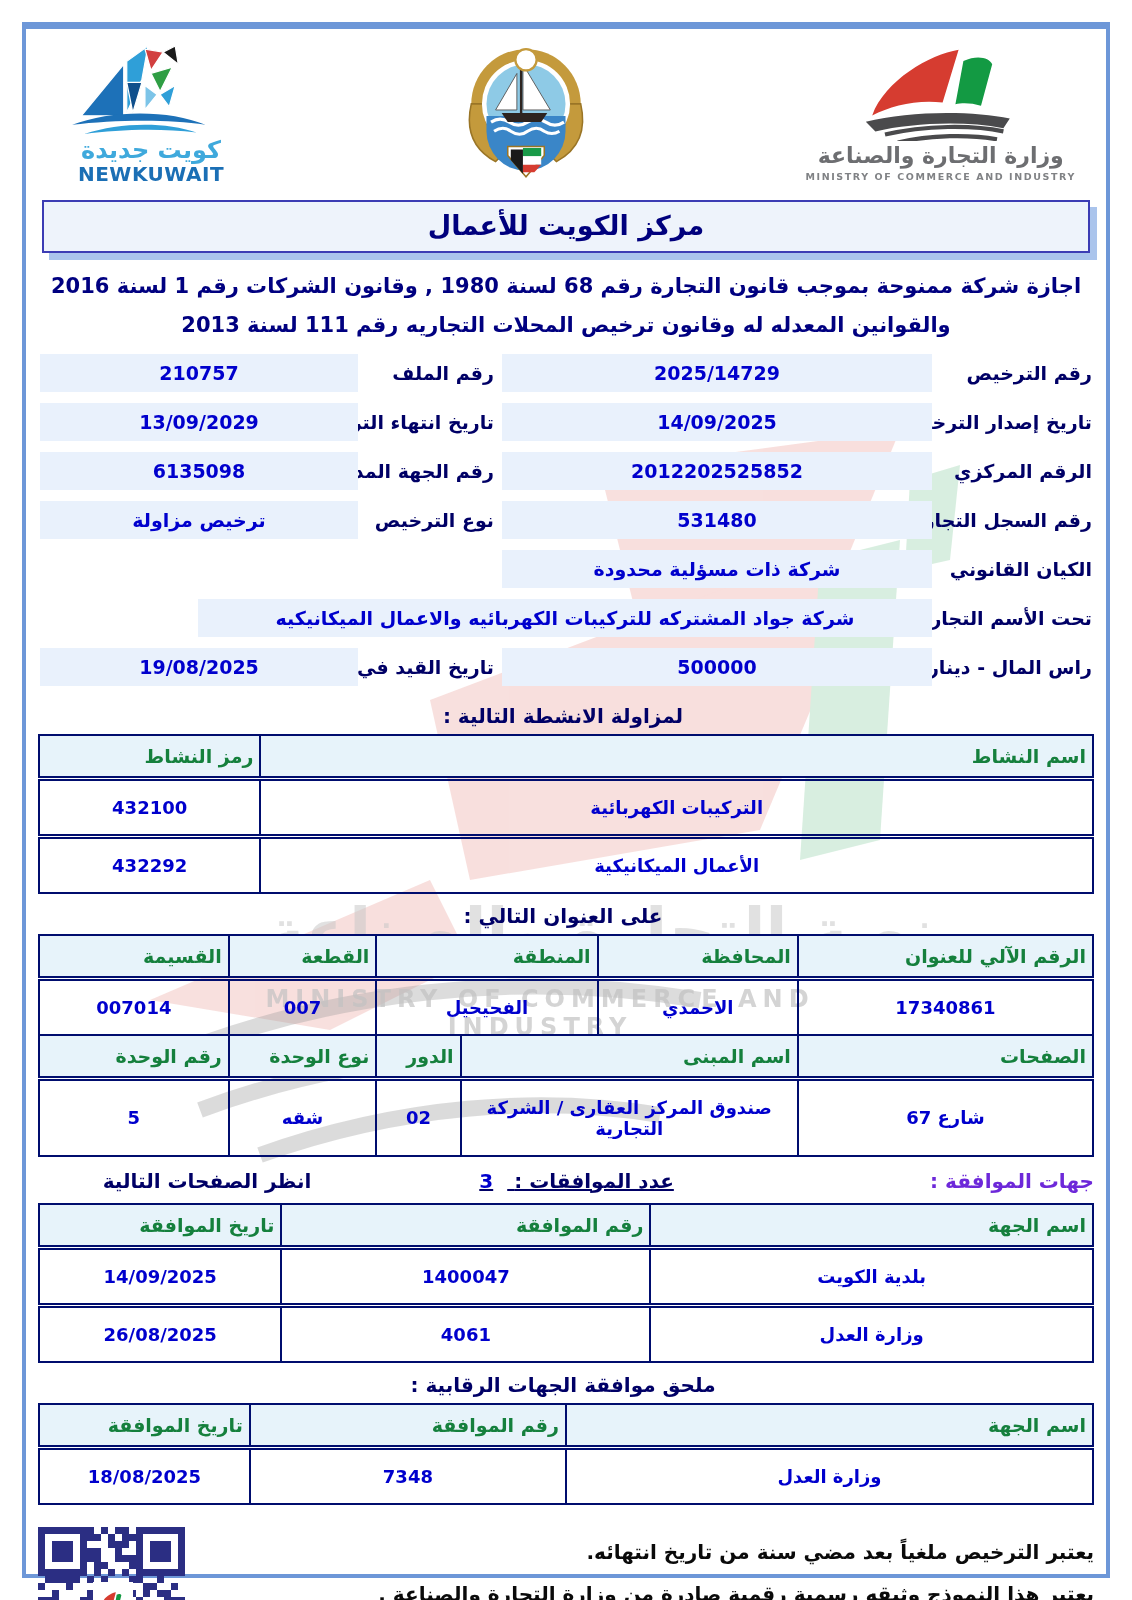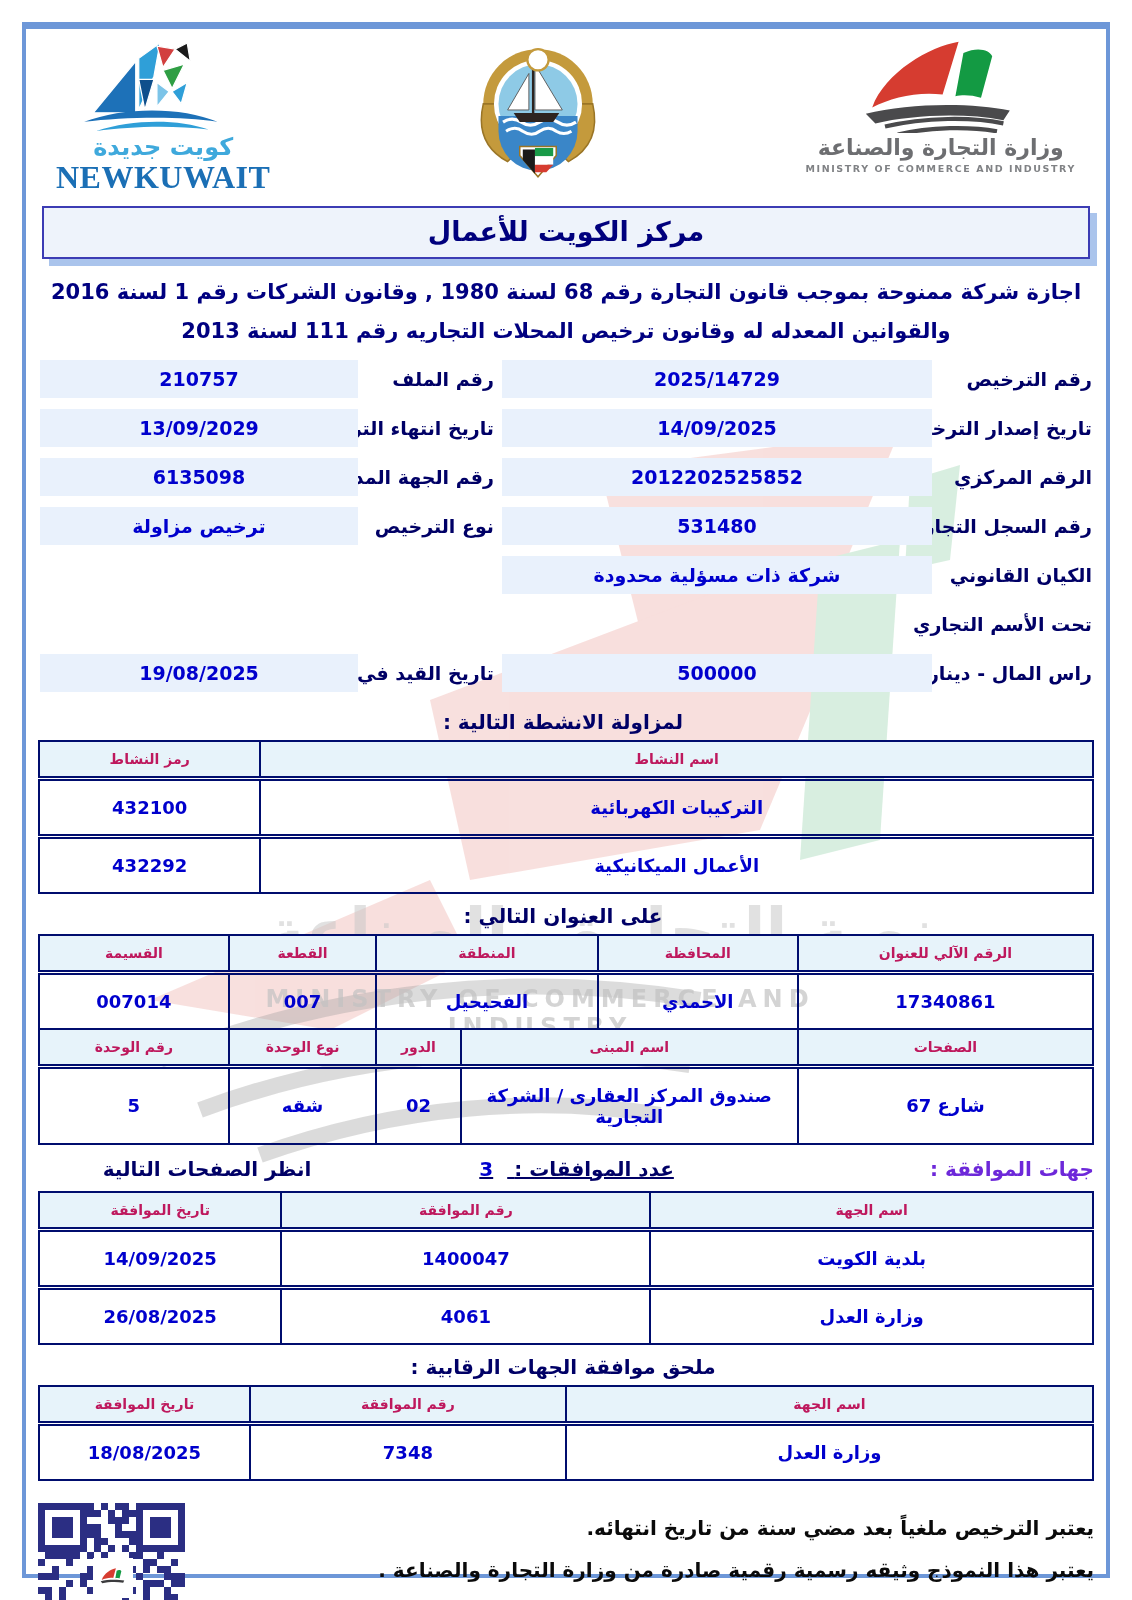--- a/index.html
+++ b/index.html
@@ -11,24 +11,24 @@
     position:absolute; inset:22px; border:4px solid #6d97d8; border-top-width:7px;
     padding:8px 12px 10px 12px; display:flex; flex-direction:column; background:transparent;
   }
   
   .watermark { position:absolute; left:0; top:0; width:1132px; height:1600px; z-index:0; pointer-events:none; }
   .wm-ar { position:absolute; top:895px; right:60px; width:900px; text-align:center;
     font-size:64px; font-weight:bold; color:#c9c9c9; opacity:.55; direction:rtl; }
   .wm-en { position:absolute; top:985px; left:215px; width:650px; text-align:center;
     font-size:24px; letter-spacing:6px; color:#c2c2c2; opacity:.7; font-weight:bold; }
   
-  .header { display:flex; justify-content:space-between; align-items:flex-start; height:158px; padding:0 18px; position:relative; z-index:1; }
+  .header { display:flex; justify-content:space-between; align-items:center; height:158px; padding:0 18px; position:relative; z-index:1; }
   .logo-box { display:flex; flex-direction:column; align-items:center; }
   .nk-ar { color:#3fa9dc; font-size:24px; font-weight:bold; direction:rtl; margin-top:-4px; }
-  .nk-en { color:#1b6fb5; font-size:32px; font-weight:bold; letter-spacing:.5px; margin-top:-2px;font-family:Liberation Serif, serif; }
+  .nk-en { color:#1b6fb5; font-size:20px; font-weight:bold; letter-spacing:.5px; margin-top:-2px; }
   .min-ar { color:#6d6e71; font-size:22px; font-weight:bold; direction:rtl; margin-top:2px; }
   .min-en { color:#808285; font-size:9.5px; letter-spacing:1.6px; font-weight:bold; margin-top:3px; }
   .band { height:7px; background:#7aa3e0; margin:2px 2px; position:relative; z-index:1; }
   
   .title-box {
     margin:7px 4px 6px 4px; border:2px solid #3c3cb4; background:#eef3fb;
     box-shadow:7px 7px 0 #aac4ec; text-align:center; padding:8px 0 10px 0; position:relative; z-index:1;
   }
   .title-box span { color:#00007d; font-size:27px; font-weight:bold; }
   
@@ -41,22 +41,22 @@
   .frow.wide2 { grid-template-columns:152px 430px 1fr; }
   .frow.wide3 { grid-template-columns:152px 1fr 150px; }
   .flabel { color:#000066; font-weight:bold; font-size:19px; white-space:nowrap; }
   .fval { background:#e9f1fc; color:#0000cd; font-weight:bold; font-size:19px;
     text-align:center; padding:8px 6px; min-height:38px; display:flex; align-items:center; justify-content:center; }
   
   .section-label { direction:rtl; text-align:center; color:#000066; font-weight:bold;
     font-size:20px; margin:6px 6px 6px 0; position:relative; z-index:1; }
   table { border-collapse:collapse; width:100%; direction:rtl; position:relative; z-index:1; }
   .doc-table { border:2px solid #000d6e; margin-bottom:4px; }
-  .doc-table th { background:#e7f3fa; color:#be185d; font-weight:bold; font-size:14px;
-    border:2px solid #000d6e; border-bottom:5px double #000d6e; padding:9px 6px; }
+  .doc-table th { background:#e7f3fa; color:#15803d; font-weight:bold; font-size:19px;
+    border:2px solid #000d6e; border-bottom:5px double #000d6e; padding:9px 6px;text-align:right; }
   .doc-table td { color:#0000cd; font-weight:bold; font-size:18px; text-align:center;
     border:2px solid #000d6e; border-top:5px double #000d6e; padding:16px 6px; }
   .stack-b { margin-top:-6px; }
   
   .appr-line { direction:rtl; display:grid; grid-template-columns:30% 38% 32%; align-items:center;
     margin:8px 0 10px 0; position:relative; z-index:1; }
   .appr-line .a { color:#6d28d9; font-weight:bold; font-size:20px; }
   .appr-line .b { text-align:center; color:#000066; font-weight:bold; font-size:20px;text-decoration:underline; }
   .appr-line .b .num { color:#0000cd; margin-right:14px; }
   .appr-line .c { text-align:center; color:#000066; font-weight:bold; font-size:20px; }
@@ -208,20 +208,21 @@
       <span class="flabel">نوع الترخيص</span>
       <span class="fval">ترخيص مزاولة</span>
     </div>
     <div class="frow wide2">
       <span class="flabel">الكيان القانوني</span>
       <span class="fval">شركة ذات مسؤلية محدودة</span>
       <span></span>
     </div>
     <div class="frow wide3">
       <span class="flabel">تحت الأسم التجاري</span>
+      <span class="fval">شركة جواد المشتركه للتركيبات الكهربائيه والاعمال الميكانيكيه</span>
       <span></span>
     </div>
     <div class="frow">
       <span class="flabel">راس المال - دينار كويتي</span>
       <span class="fval">
           <bdi dir="ltr">500000</bdi>
         </span>
       <span class="flabel">تاريخ القيد في السجل</span>
       <span class="fval">
           <bdi dir="ltr">19/08/2025</bdi>

